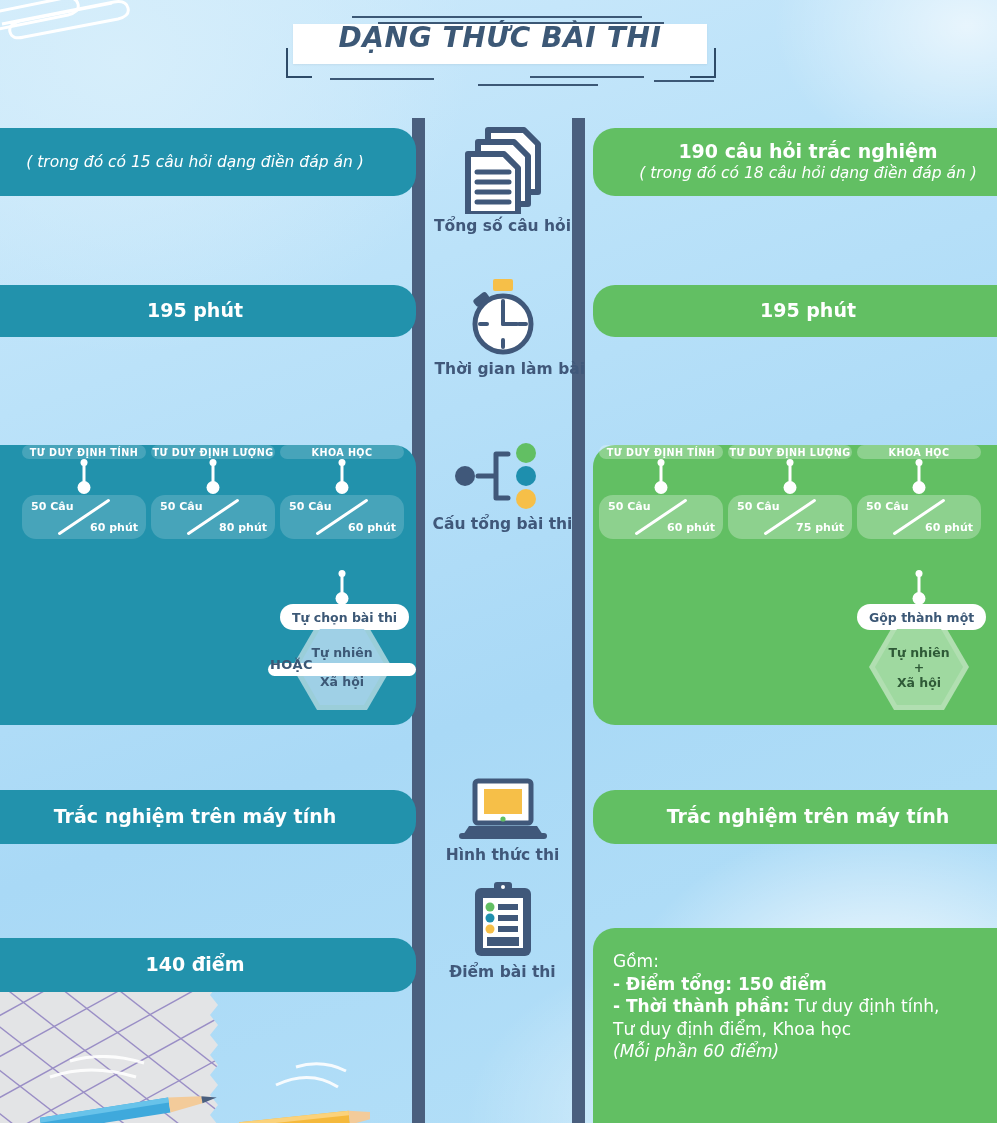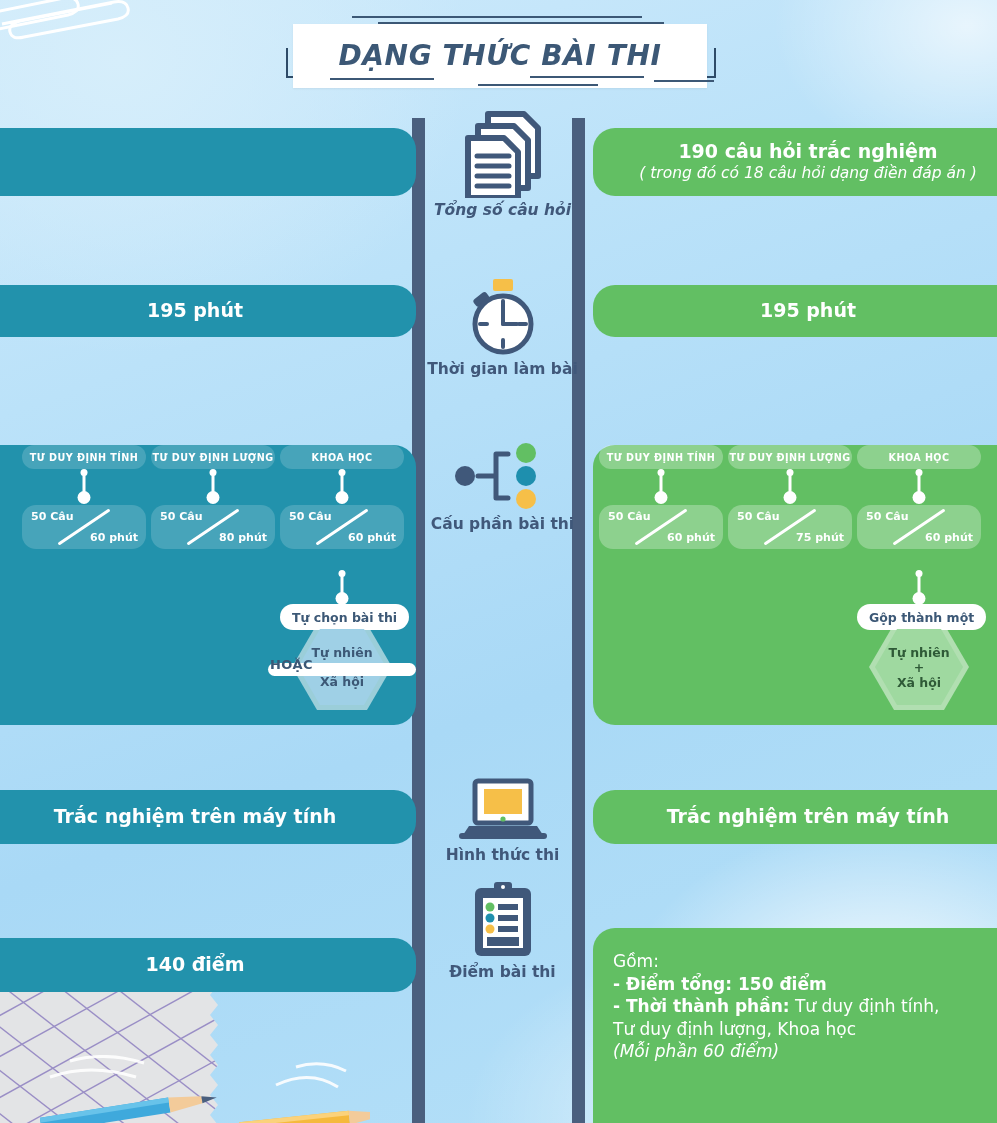--- a/index.html
+++ b/index.html
@@ -21,22 +21,22 @@
   .deco{position:absolute;pointer-events:none;}
   #clip-deco{left:-6px;top:-22px;}
   #paper-deco{left:-40px;top:975px;}
   #pencil-deco{left:40px;top:1055px;}
   #glow-tr{position:absolute;right:-60px;top:-40px;width:300px;height:220px;
     background:radial-gradient(ellipse at 70% 30%, rgba(255,255,255,.65) 0%, rgba(255,255,255,0) 65%);}
 
   
   #title-wrap{position:absolute;left:282px;top:6px;width:436px;height:80px;}
   #title-banner{
-    position:absolute;left:11px;top:18px;width:414px;height:64px;background:#ffffff;
-    display:flex;align-items:center;justify-content:center;
+    position:absolute;left:11px;top:18px;width:414px;height:40px;background:#ffffff;
+    display:flex;align-items:flex-start;justify-content:center;
     box-shadow:0 1px 2px rgba(0,0,0,.06);
   }
   #title-text{
     font-size:28px;font-weight:bold;font-style:italic;color:#3c5876;
     letter-spacing:.6px;line-height:1;white-space:nowrap;
   }
   .tline{position:absolute;background:#3c5876;height:2px;}
   .tbracket{position:absolute;border:2px solid #2e4b68;}
 
   
@@ -57,36 +57,36 @@
   #panel-t-left,#panel-t-right{top:285px;height:52px;}
   #panel-s-left,#panel-s-right{top:445px;height:280px;border-radius:0 22px 22px 0;}
   #panel-s-right{border-radius:22px 0 0 22px;}
   #panel-f-left,#panel-f-right{top:790px;height:54px;}
   #panel-p-left{top:938px;height:54px;}
   #panel-p-right{top:928px;height:195px;border-radius:22px 0 0 0;}
 
   
   .center-item{position:absolute;left:420px;width:165px;text-align:center;}
   .center-label{font-size:15.5px;font-weight:bold;color:#40587a;line-height:1.1;margin-top:4px;white-space:nowrap;}
-  #center-questions{top:106px;font-style:italic;}
-  #center-time{top:277px;}
+  #center-questions{top:122px;}
+  #center-time{top:277px;text-align:right;}
   #center-structure{top:440px;}
   #center-format{top:777px;}
   #center-points{top:880px;}
 
   
   .struct-area{position:absolute;top:445px;height:280px;}
   #struct-left{left:16px;width:396px;}
   #struct-right{left:593px;width:396px;}
   .col{position:absolute;width:124px;text-align:center;}
   .col.c1{left:6px;}
   .col.c2{left:135px;}
   .col.c3{left:264px;}
   .chip{
-    border-radius:16px;height:24px;display:flex;align-items:center;justify-content:center;
+    border-radius:16px;height:14px;display:flex;align-items:center;justify-content:center;
     font-size:9.6px;font-weight:bold;color:#fff;letter-spacing:.45px;white-space:nowrap;
   }
   .left-tone .chip{background:rgba(255,255,255,.17);}
   .right-tone .chip{background:rgba(255,255,255,.28);}
   .connector{position:relative;height:36px;}
   .connector .stem{position:absolute;left:50%;top:2px;width:3px;height:26px;background:#fff;transform:translateX(-50%);border-radius:2px;}
   .connector .dot-top{position:absolute;left:50%;top:0px;width:7px;height:7px;border-radius:50%;background:#fff;transform:translateX(-50%);}
   .connector .dot-bot{position:absolute;left:50%;top:22px;width:13px;height:13px;border-radius:50%;background:#fff;transform:translateX(-50%);}
   .frac{
     border-radius:14px;height:44px;position:relative;overflow:hidden;
@@ -204,20 +204,21 @@
     <div class="tline" style="left:48px;top:72px;width:104px;"></div>
     <div class="tline" style="left:248px;top:70px;width:114px;"></div>
     <div class="tline" style="left:196px;top:78px;width:120px;"></div>
     <div class="tline" style="left:372px;top:74px;width:60px;"></div>
   </div>
 
   <div class="divider" id="divider-left"></div>
   <div class="divider" id="divider-right"></div>
 
   <div class="panel left" id="panel-q-left">
+    <div class="p-sub">( trong đó có 15 câu hỏi dạng điền đáp án )</div>
   </div>
 
   <div class="panel left" id="panel-t-left">
     <div class="p-title">195 phút</div>
   </div>
 
   <div class="panel left" id="panel-s-left"></div>
 
   <div class="panel left" id="panel-f-left">
     <div class="p-title">Trắc nghiệm trên máy tính</div>
@@ -240,21 +241,21 @@
 
   <div class="panel right" id="panel-f-right">
     <div class="p-title">Trắc nghiệm trên máy tính</div>
   </div>
 
   <div class="panel right" id="panel-p-right">
     <div id="points-right-body" style="display:flex;flex-direction:column;width:100%;height:100%;">
       <div class="ln">Gồm:</div>
       <div class="ln b"><strong>- Điểm tổng:</strong><strong> 150 điểm</strong></div>
       <div class="ln b"><strong>- Thời thành phần:</strong><span> Tư duy định tính,</span></div>
-      <div class="ln">Tư duy định lượng, Khoa học</div>
+      <div class="ln">Tư duy định điểm, Khoa học</div>
       <div class="ln it">(Mỗi phần 60 điểm)</div>
     </div>
   </div>
 
   <div class="struct-area left-tone" id="struct-left">
     <div class="col c1">
       <div class="chip">TƯ DUY ĐỊNH TÍNH</div>
       <div class="connector">
           <div class="dot-top"></div>
           <div class="stem"></div>
@@ -405,21 +406,21 @@
   </div>
 
   <div class="center-item" id="center-structure">
     <svg width="110" height="72" viewBox="0 0 110 72" style="display:block;margin:0 auto">
       <circle cx="17" cy="36" r="10" fill="#40587a"></circle>
       <path d="M30 36 h18 M48 36 v-22 h12 M48 36 v22 h12" fill="none" stroke="#40587a" stroke-width="5" stroke-linecap="round" stroke-linejoin="round"></path>
       <circle cx="78" cy="13" r="10" fill="#62bf63"></circle>
       <circle cx="78" cy="36" r="10" fill="#1e8fae"></circle>
       <circle cx="78" cy="59" r="10" fill="#f6bf48"></circle>
     </svg>
-    <div class="center-label">Cấu phần bài thi</div>
+    <div class="center-label">Cấu tổng bài thi</div>
   </div>
 
   <div class="center-item" id="center-format">
     <svg width="96" height="66" viewBox="0 0 96 66" style="display:block;margin:0 auto">
       <rect x="20" y="4" width="56" height="42" rx="3" fill="#ffffff" stroke="#40587a" stroke-width="5"></rect>
       <rect x="29" y="12" width="38" height="25" fill="#f6bf48"></rect>
       <circle cx="48" cy="42" r="2.6" fill="#62bf63"></circle>
       <path d="M8 58 h80 l-6 -9 h-68 z" fill="#40587a"></path>
       <rect x="4" y="56" width="88" height="6" rx="3" fill="#40587a"></rect>
     </svg>

